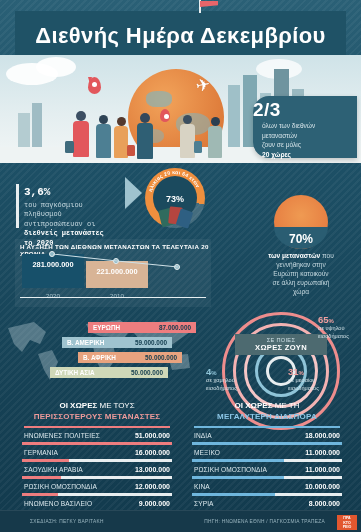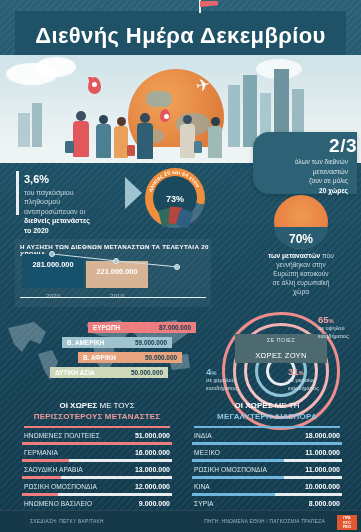--- a/index.html
+++ b/index.html
@@ -44,30 +44,30 @@
   .pin-tip{position:absolute;left:4.5px;top:12px;width:4px;height:7px;background:#e2575c;
     clip-path:polygon(0 0,100% 0,50% 100%);}
   .plane { position:absolute; color:#ffffff; font-size:17px; transform:rotate(-12deg); text-shadow:0 0 2px rgba(0,0,0,.12);}
   .person { position:absolute; }
   .p-head { position:absolute; border-radius:50%; }
   .p-body { position:absolute; border-radius:4px 4px 1px 1px; }
   .lug { position:absolute; border-radius:1.5px; }
 
   
   .card23 { position:absolute; right:4px; top:96px; width:104px; height:62px;
-    background:#2d6175; border-radius:16px 0 0 16px; color:#fff; text-align:right; padding-top:3px;
-    box-shadow:0 2px 5px rgba(0,0,0,.2);margin-top:36px; }
+    background:#2d6175; border-radius:16px 0 0 16px; color:#fff; text-align:left; padding-top:3px;
+    box-shadow:0 2px 5px rgba(0,0,0,.2); }
   .card23 .big { font-size:19px; font-weight:bold; letter-spacing:.5px; }
   .card23 .sub { font-size:6.6px; line-height:9.5px; color:#d7e5ea; padding:0 9px; }
   .card23 .sub b { color:#fff; }
 
   
   .mid { position:absolute; left:0; top:163px; width:361px; height:147px; }
 
-  .stat36 { position:absolute; left:24px; top:6px; width:110px; }
+  .stat36 { position:absolute; left:24px; top:19px; width:110px;font-family:Liberation Mono, monospace; }
   .stat36 .bar { position:absolute; left:-8px; top:2px; width:3px; height:44px; background:#e8eef0; }
   .stat36 .num { color:#ffffff; font-size:16px; font-weight:bold; }
   .stat36 .num span { font-size:11px; }
   .stat36 .txt { color:#c6d9e0; font-size:7px; line-height:9.4px; margin-top:1px; }
   .stat36 .txt b { color:#ffffff; }
 
   .arrow { position:absolute; left:125px; top:14px; width:0; height:0;
     border-top:16px solid transparent; border-bottom:16px solid transparent; border-left:17px solid #9fc3cf; }
 
   .donut { position:absolute; left:145px; top:5px; width:60px; height:60px; border-radius:50%;
@@ -114,21 +114,21 @@
   .mbar { position:absolute; height:11px; display:flex; align-items:center; justify-content:space-between;
     padding:0 5px; font-size:6.4px; font-weight:bold; }
   .mbar .cn { color:#ffffff; }
   .mbar .cv { color:#103a4c; }
 
   
   .rings { position:absolute; right:0; top:306px; width:161px; height:88px; }
   .ring { position:absolute; border-radius:50%; }
   .rbadge { position:absolute; background:#4d6a70; padding:3px 7px; text-align:center; }
   .rbadge .l1 { color:#cfe0e6; font-size:5.6px; letter-spacing:.3px; }
-  .rbadge .l2 { color:#ffffff; font-size:7.6px; font-weight:normal; letter-spacing:.3px;margin-top:8px; }
+  .rbadge .l2 { color:#ffffff; font-size:7.6px; font-weight:bold; letter-spacing:.3px; }
   .rlab { position:absolute; font-size:5.6px; line-height:7.4px; }
   .rlab .v { font-size:9.5px; font-weight:bold; }
   .rlab .v i{font-size:6px;font-style:normal;}
 
   
   .tbl { position:absolute; top:396px; width:170px; height:116px; }
   .tbl.left { left:12px; }
   .tbl.right { left:182px; }
   .tbl .th { text-align:center; color:#ffffff; font-size:8px; line-height:11px; padding-top:4px; }
   .tbl .th b { font-weight:bold; }

